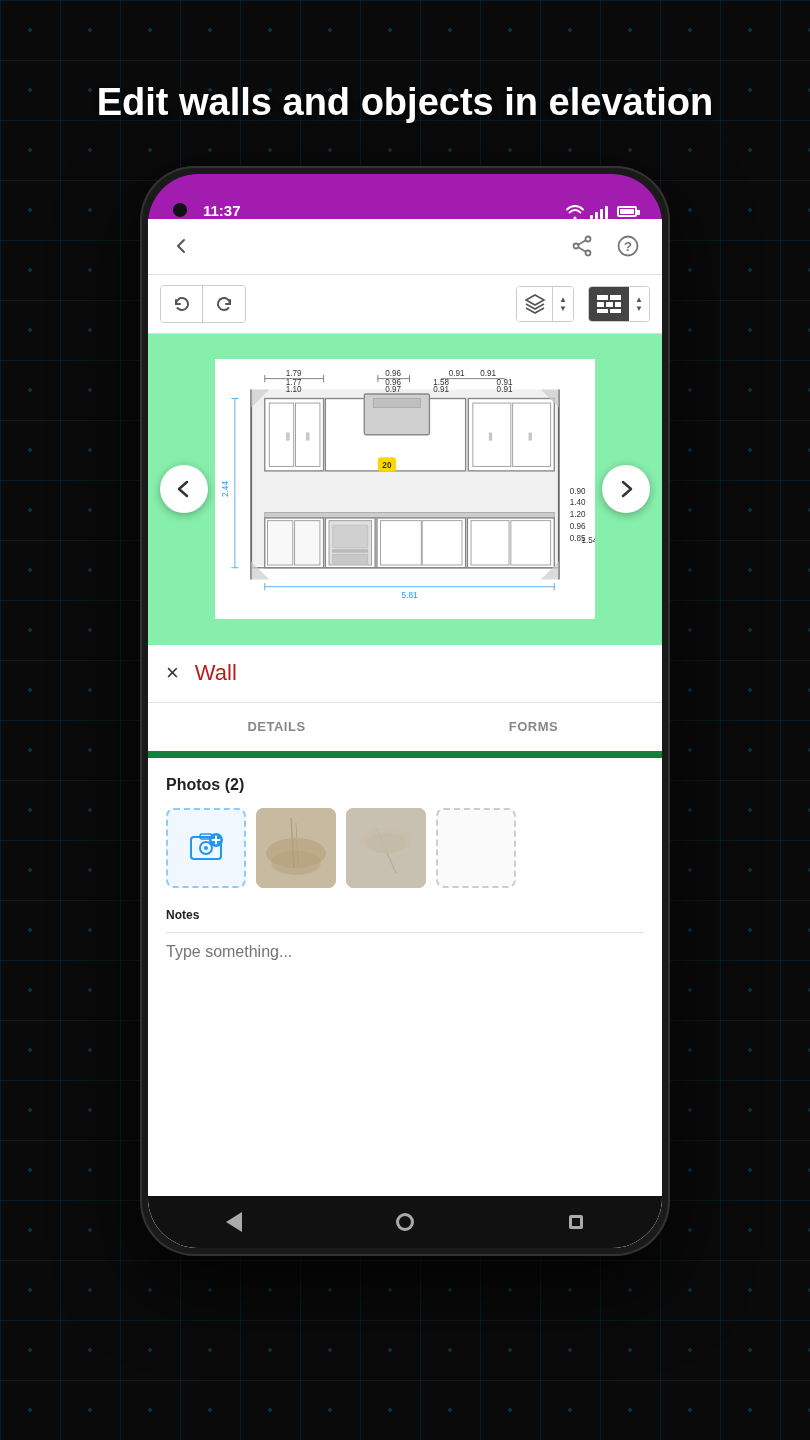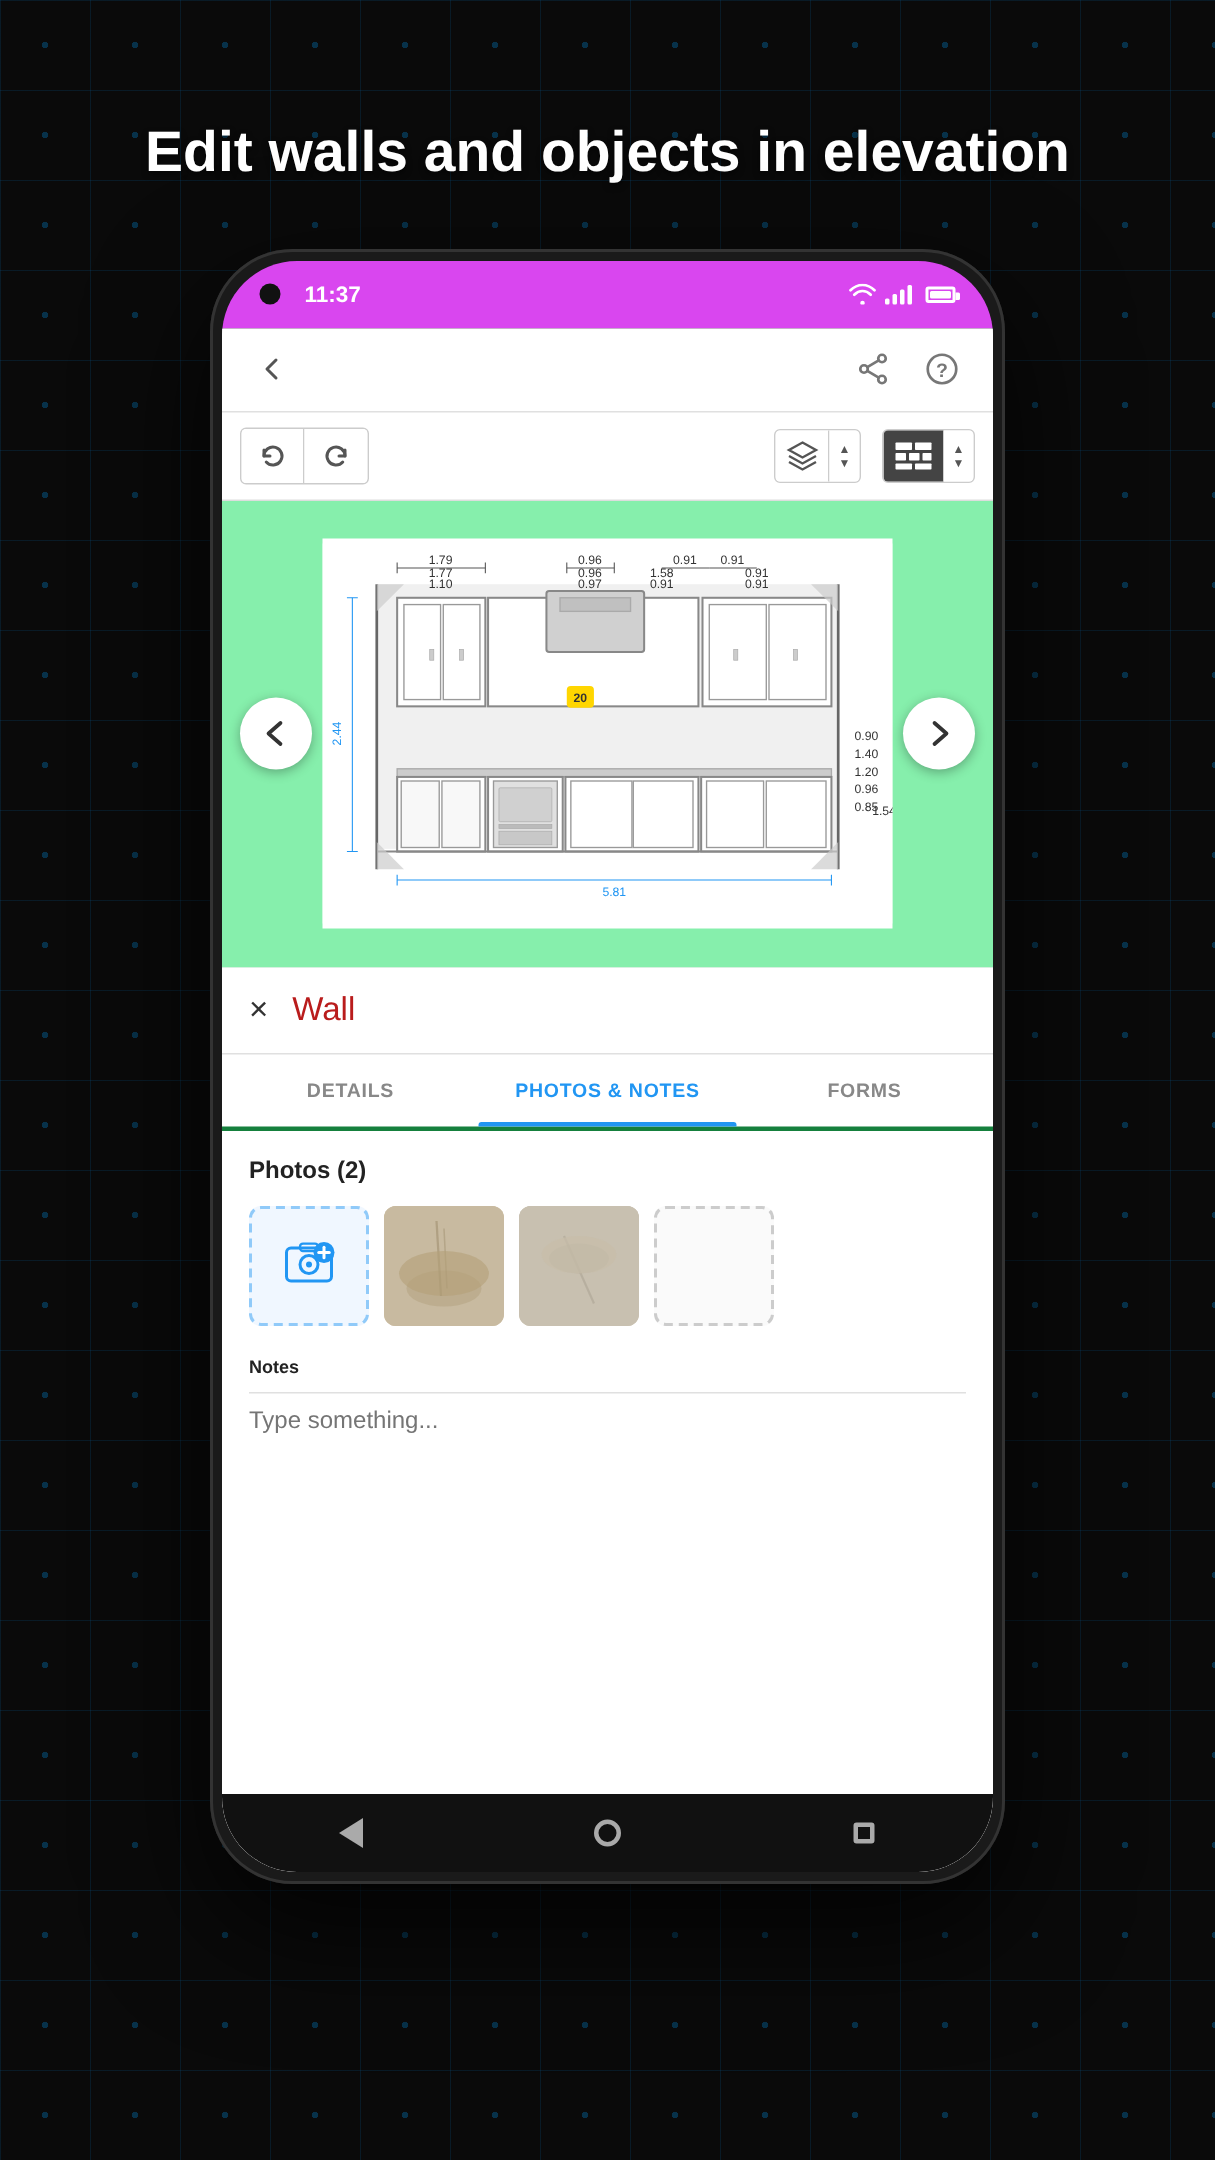--- a/index.html
+++ b/index.html
@@ -68,23 +68,23 @@
       position: absolute;
       top: 8px; left: 8px; right: 8px; bottom: 8px;
       background: #111;
       border-radius: 50px;
       overflow: hidden;
     }
 
     
     .status-bar {
       height: 45px;
-      background: #d946ef;
-      display: flex;
-      align-items: center;
+      background: #a21caf;
+      display: flex;
+      align-items: flex-end;
       justify-content: space-between;
       padding: 0 25px;
       color: white;
       font-size: 15px;
       font-weight: 600;
     }
 
     .status-time { font-weight: 700; }
 
     .status-icons {
@@ -301,21 +301,21 @@
 
     .wall-title {
       font-size: 22px;
       font-weight: 400;
       color: #b91c1c;
     }
 
     
     .tabs-container {
       display: flex;
-      border-bottom: 3px solid #15803d;
+      border-bottom: 7px solid #15803d;
     }
 
     .tab {
       flex: 1;
       height: 48px;
       display: flex;
       align-items: center;
       justify-content: center;
       font-size: 13px;
       font-weight: 600;
@@ -785,21 +785,20 @@
 
       <div class="bottom-panel">
 
         <div class="wall-header">
           <span class="close-x">×</span>
           <span class="wall-title">Wall</span>
         </div>
 
         <div class="tabs-container">
           <div class="tab">DETAILS</div>
-          <div class="tab active">PHOTOS &amp; NOTES</div>
           <div class="tab">FORMS</div>
         </div>
 
         <div class="tab-content">
 
           
           <div class="photos-label">Photos (2)</div>
 
           
           <div class="photos-row">

